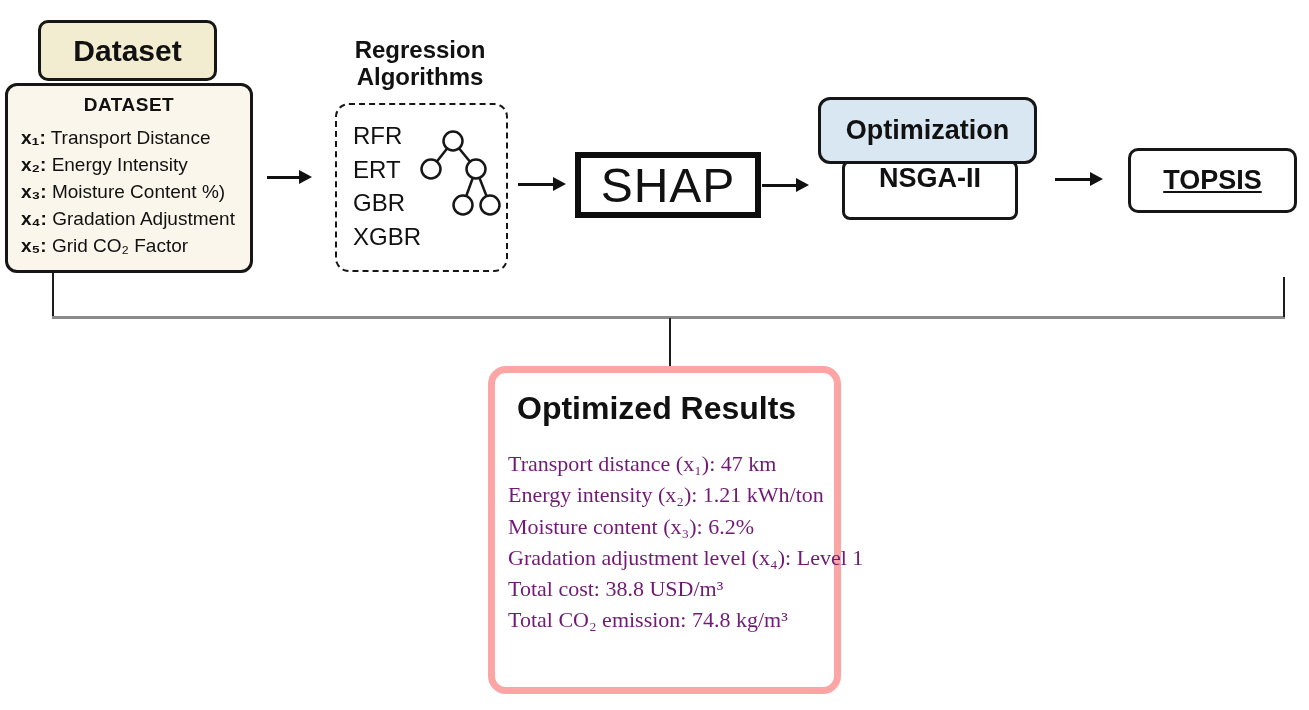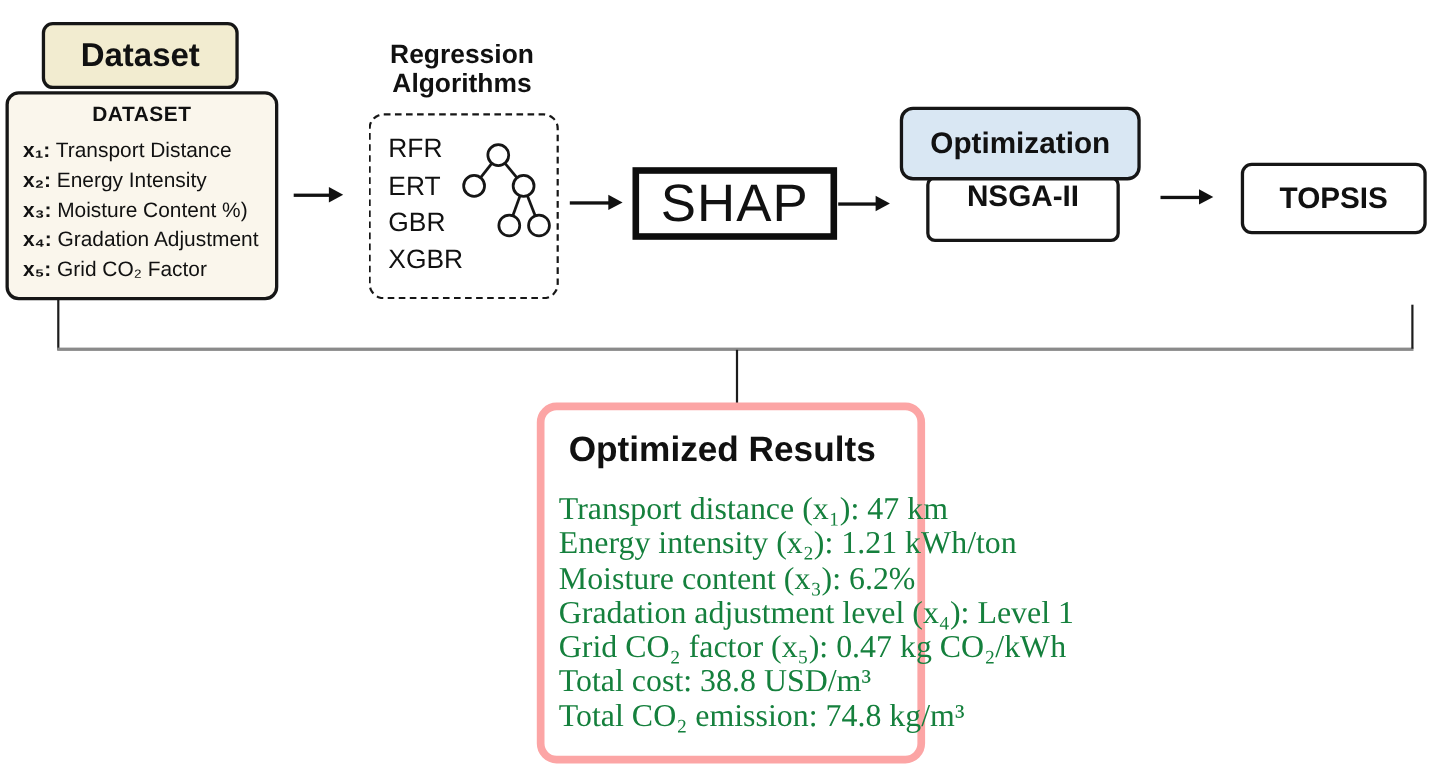--- a/index.html
+++ b/index.html
@@ -34,38 +34,38 @@
     font-size:48px;font-weight:normal;letter-spacing:1px;}
 
   
   .opt-label{left:818px;top:97px;width:219px;height:67px;border-radius:12px;
     background:#d9e7f3;z-index:2;font-size:27px;font-weight:bold;}
   .nsga-box{left:842px;top:160px;width:176px;height:60px;border-radius:8px;z-index:1;
     font-size:27px;font-weight:bold;align-items:flex-start;padding-bottom:10px;}
 
   
   .topsis-box{left:1128px;top:148px;width:169px;height:65px;border-radius:10px;
-    font-size:27px;font-weight:bold;}
+    font-size:27px;font-weight:bold;text-decoration:underline;}
 
   
   .arrow{position:absolute;height:3px;background:#111;}
   .arrow::after{content:"";position:absolute;right:-12px;top:-6px;width:0;height:0;
     border-left:13px solid #111;border-top:7.5px solid transparent;border-bottom:7.5px solid transparent;}
 
   
   .vline{position:absolute;width:2px;background:#1c1c1c;}
   .hline{position:absolute;height:3px;background:#8a8a8a;}
 
   
   .results-box{left:465px;top:366px;width:353px;height:328px;border-radius:18px;
     border:7px solid #fca5a5;background:#fff;margin-left:23px;}
   .results-title{position:absolute;left:22px;top:17px;font-size:32px;font-weight:bold;white-space:nowrap;}
   .results-body{position:absolute;left:13px;top:75px;
     font-family:"Liberation Serif","DejaVu Serif",serif;
-    font-size:29px;line-height:31.3px;white-space:nowrap;color:#15803d;}
+    font-size:22px;line-height:31.3px;white-space:nowrap;color:#701a75;}
 </style>
 </head>
 <body>
 
 <div class="canvas">
 
   <div class="abs box dataset-label">
     <span>Dataset</span>
   </div>
   <div class="abs box dataset-box">
@@ -130,19 +130,18 @@
   <div class="vline" style="left:1283px;top:277px;height:40px;"></div>
   <div class="vline" style="left:669px;top:318px;height:49px;"></div>
 
   <div class="abs results-box">
     <div class="results-title">Optimized Results</div>
     <div class="results-body">
       <div>Transport distance (x₁): 47 km</div>
       <div>Energy intensity (x₂): 1.21 kWh/ton</div>
       <div>Moisture content (x₃): 6.2%</div>
       <div>Gradation adjustment level (x₄): Level 1</div>
-      <div>Grid CO₂ factor (x₅): 0.47 kg CO₂/kWh</div>
       <div>Total cost: 38.8 USD/m³</div>
       <div>Total CO₂ emission: 74.8 kg/m³</div>
     </div>
   </div>
 
 </div>
 
 </body></html>

